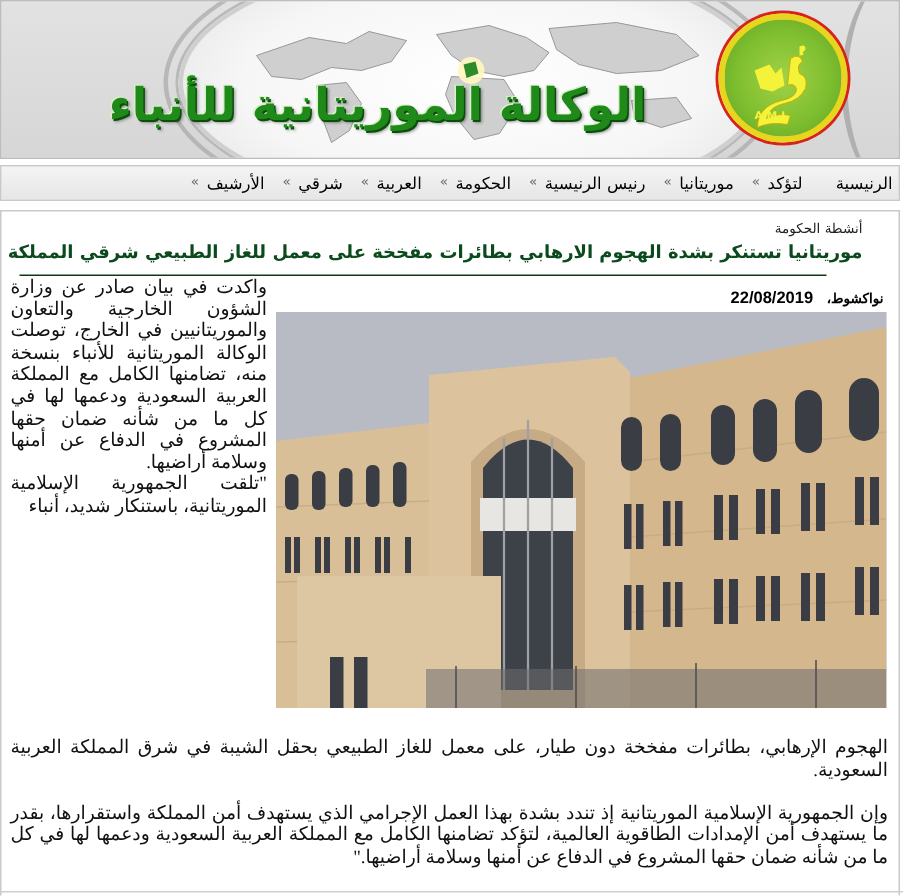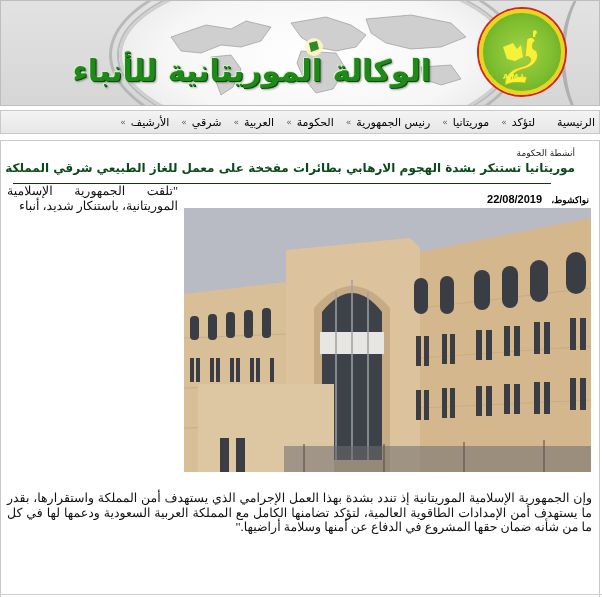--- a/index.html
+++ b/index.html
@@ -145,21 +145,21 @@
   </div>
   <div class="nav-item">
     <span class="lbl">لتؤكد</span>
     <span class="chev">»</span>
   </div>
   <div class="nav-item">
     <span class="lbl">موريتانيا</span>
     <span class="chev">»</span>
   </div>
   <div class="nav-item">
-    <span class="lbl">رنيس الجمهورية</span>
+    <span class="lbl">رنيس الرنيسية</span>
     <span class="chev">»</span>
   </div>
   <div class="nav-item">
     <span class="lbl">الحكومة</span>
     <span class="chev">»</span>
   </div>
   <div class="nav-item">
     <span class="lbl">العربية</span>
     <span class="chev">»</span>
   </div>
@@ -271,22 +271,24 @@
       <g stroke="#4a4a4c" stroke-width="1">
           <line x1="120" y1="236" x2="120" y2="264"></line>
           <line x1="200" y1="236" x2="200" y2="264"></line>
           <line x1="280" y1="234" x2="280" y2="264"></line>
           <line x1="360" y1="232" x2="360" y2="264"></line>
         </g>
     </svg>
   </div>
 
   <div class="side-text">
+    <p class="tight">واكدت في بيان صادر عن وزارة الشؤون الخارجية والتعاون والموريتانيين في الخارج، توصلت الوكالة الموريتانية للأنباء بنسخة منه، تضامنها الكامل مع المملكة العربية السعودية ودعمها لها في كل ما من شأنه ضمان حقها المشروع في الدفاع عن أمنها وسلامة أراضيها.</p>
     <p class="tight">"تلقت الجمهورية الإسلامية الموريتانية، باستنكار شديد، أنباء</p>
   </div>
 
   <div class="full-text">
+    <p>الهجوم الإرهابي، بطائرات مفخخة دون طيار، على معمل للغاز الطبيعي بحقل الشيبة في شرق المملكة العربية السعودية.</p>
     <p>وإن الجمهورية الإسلامية الموريتانية إذ تندد بشدة بهذا العمل الإجرامي الذي يستهدف أمن المملكة واستقرارها، بقدر ما يستهدف أمن الإمدادات الطاقوية العالمية، لتؤكد تضامنها الكامل مع المملكة العربية السعودية ودعمها لها في كل ما من شأنه ضمان حقها المشروع في الدفاع عن أمنها وسلامة أراضيها."</p>
   </div>
 
 </div>
 
 <div class="bottom-line"></div>
 
 </body></html>

